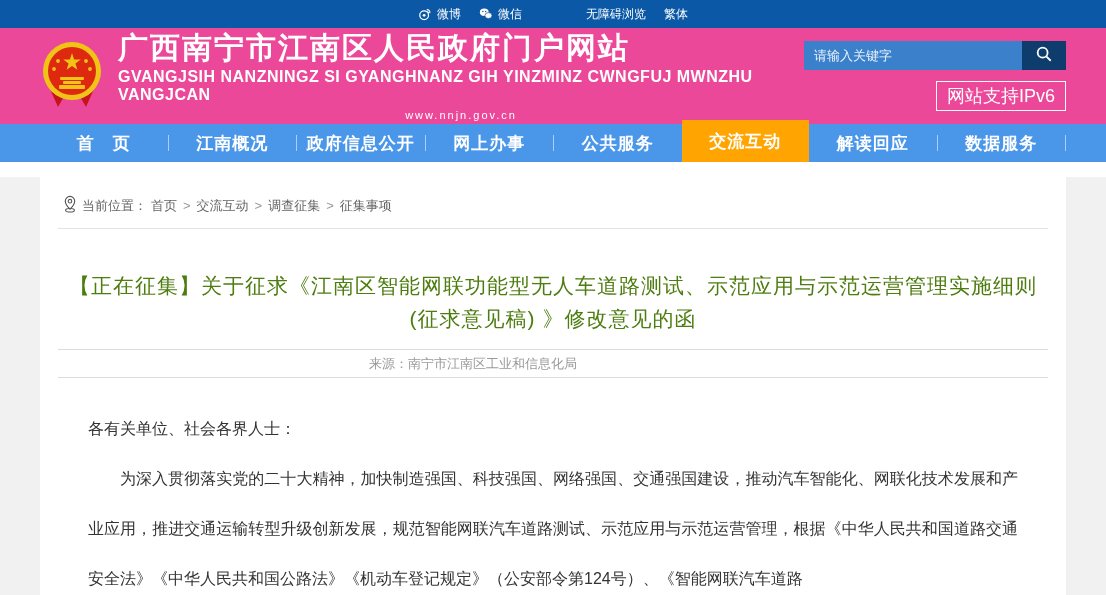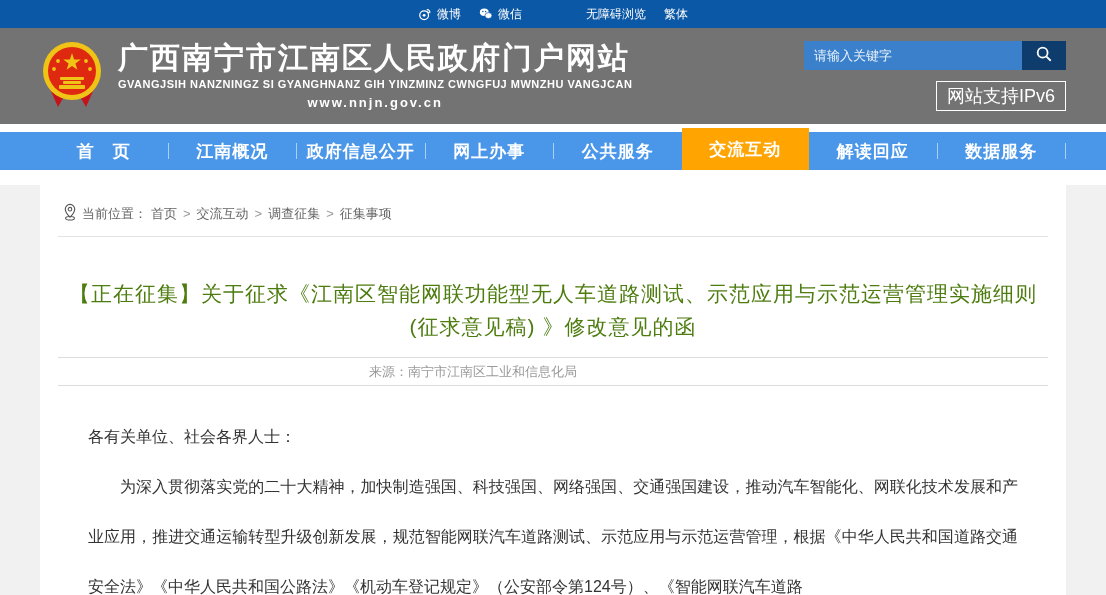--- a/index.html
+++ b/index.html
@@ -9,40 +9,40 @@
   
   .topbar { background:#0b58a6; height:28px; }
   .topbar-inner { width:1026px; margin:0 auto; height:28px; display:flex;
     justify-content:center; align-items:center; gap:18px; }
   .topbar a { color:#fff; font-size:12px; text-decoration:none; display:flex;
     align-items:center; gap:5px; cursor:pointer; }
   .topbar .gap { width:28px; }
   .mini-icon { width:14px; height:14px; display:inline-block; }
 
   
-  .header { background:#737373; height:96px; position:relative; }
+  .header { background:#ec4899; height:96px; position:relative; }
   .header-inner { width:1026px; margin:0 auto; height:96px; display:flex; align-items:center; }
   .emblem { width:64px; height:70px; flex:0 0 64px; margin-right:14px; }
   .site-id { color:#fff; }
   .site-title { font-size:30px; font-weight:bold; letter-spacing:2px; line-height:32px; }
-  .site-sub { font-size:11px; font-weight:bold; letter-spacing:0.5px; margin-top:4px; }
-  .site-url { font-size:13px; font-weight:bold; letter-spacing:2px; margin-top:5px; text-align:center; }
+  .site-sub { font-size:16px; font-weight:bold; letter-spacing:0.5px; margin-top:4px; }
+  .site-url { font-size:11px; font-weight:normal; letter-spacing:2px; margin-top:5px; text-align:center; }
   .header-right { margin-left:auto; display:flex; flex-direction:column; align-items:flex-end; }
   .search-row { display:flex; width:262px; height:29px; }
   .search-input { flex:1; background:#3b80ca; border:none; outline:none; color:#fff;
     font-size:13px; padding:0 10px; font-family:inherit; }
   .search-input::placeholder { color:#eaf2fb; opacity:1; }
   .search-btn { width:44px; background:#0e3d6d; border:none; cursor:pointer;
     display:flex; align-items:center; justify-content:center; }
   .ipv6 { margin-top:11px; border:1px solid #fff; color:#fff; font-size:18px;
     padding:2px 10px; cursor:pointer; background:transparent; font-family:inherit; }
 
   
   .nav { background:#4a96e9; height:38px; }
-  .nav-inner { width:1026px; margin:8px auto; display:flex; height:38px; align-items:flex-end; }
+  .nav-inner { width:1026px; margin:0 auto; display:flex; height:38px; align-items:flex-end; }
   .nav-item { flex:1; height:38px; display:flex; align-items:center; justify-content:center;
     color:#fff; font-size:17px; font-weight:bold; cursor:pointer; position:relative; letter-spacing:1px; }
   .nav-item.active { background:#ffa400; height:42px; margin-top:-4px; }
   .nav-sep { width:1px; height:16px; background:rgba(255,255,255,0.55); align-self:center; }
 
   
   .page-bg { background:#fff; padding-top:15px; height:441px; }
   .gray-wrap { background:#f1f1f1; height:100%; }
   .card { width:1026px; margin:0 auto; background:#fff; height:100%; padding:14px 18px 0 18px; }
   .breadcrumb { display:flex; align-items:center; gap:4px; color:#666; font-size:13px;

